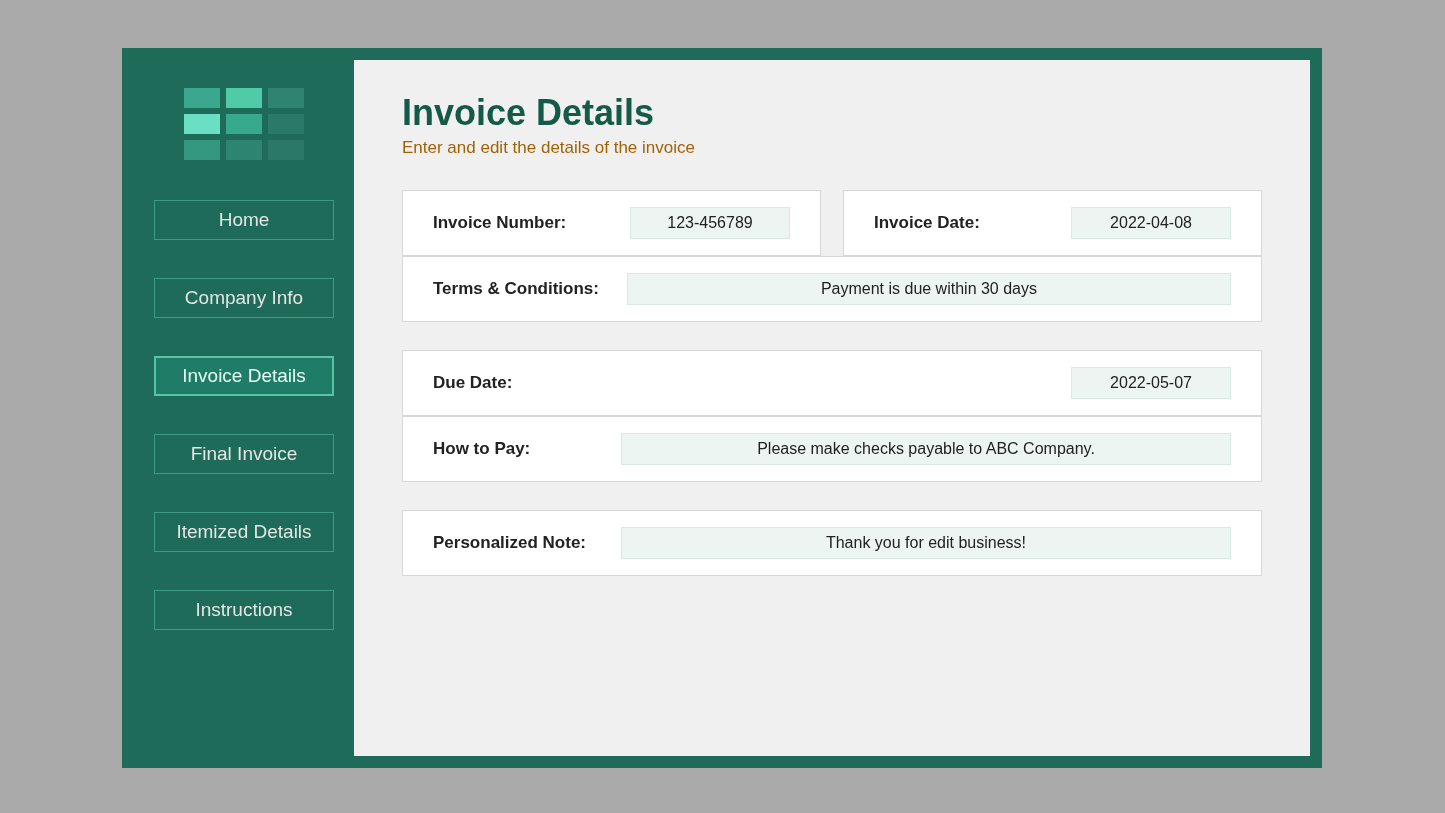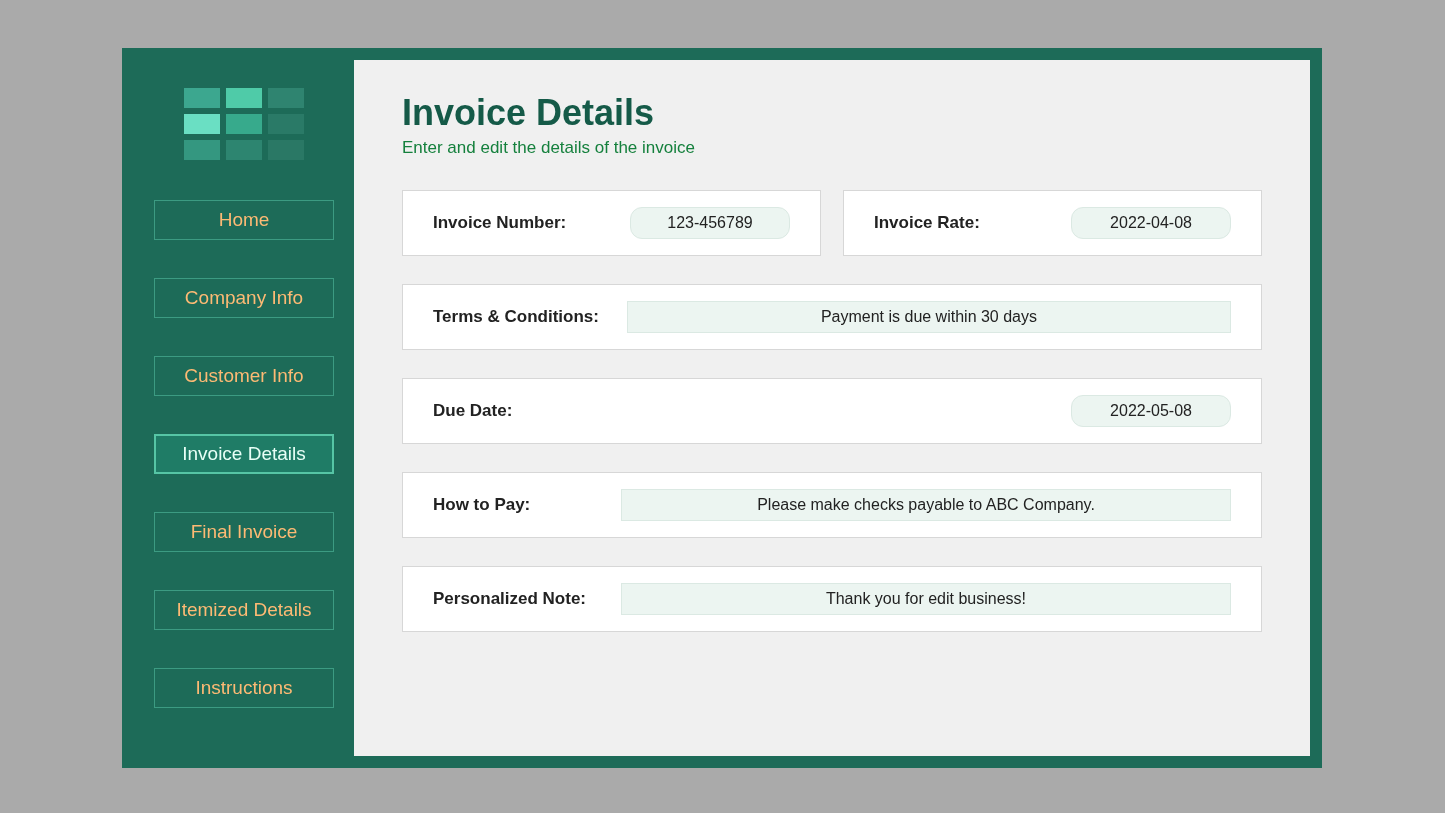--- a/index.html
+++ b/index.html
@@ -52,21 +52,21 @@
     display: flex;
     flex-direction: column;
     gap: 38px;
   }
   .nav-item {
     border: 1px solid #3c9b82;
     height: 40px;
     display: flex;
     align-items: center;
     justify-content: center;
-    color: #fdba74;
+    color: #e5e5e5;
     font-size: 19px;
     cursor: pointer;
     background: transparent;
   }
   .nav-item.active {
     background: #1f7c66;
     color: #e7fff6;
     border: 2px solid #56c5a5;
   }
 
@@ -76,29 +76,28 @@
     padding: 32px 48px 32px 48px;
     overflow: auto;
   }
   .page-title {
     color: #155a48;
     font-size: 36px;
     font-weight: 700;
     margin-bottom: 4px;
   }
   .page-subtitle {
-    color: #15803d;
+    color: #a16207;
     font-size: 17px;
     margin-bottom: 32px;
   }
 
   .row-pair {
     display: flex;
     gap: 22px;
-    margin-bottom: 28px;
   }
   .card {
     background: #ffffff;
     border: 1px solid #d7d7d7;
     flex: 1;
     padding: 16px 30px;
     display: flex;
     align-items: center;
     gap: 28px;
   }
@@ -117,21 +116,20 @@
     color: #222;
     font-size: 16px;
     text-align: center;
     height: 32px;
     line-height: 30px;
     flex: 1;
   }
   .field-value.narrow {
     flex: 0 0 160px;
     margin-left: auto;
-    border-radius: 12px;
   }
   .card.small-pair { justify-content: space-between; }
   .card.small-pair .field-label { min-width: auto; }
 </style>
 </head>
 <body>
 
 <div class="app-frame">
 
   <div class="sidebar">
@@ -142,54 +140,53 @@
       <div class="c4"></div>
         <div class="c5"></div>
         <div class="c6"></div>
       <div class="c7"></div>
         <div class="c8"></div>
         <div class="c9"></div>
     </div>
     <div class="nav">
       <div class="nav-item">Home</div>
       <div class="nav-item">Company Info</div>
-      <div class="nav-item">Customer Info</div>
       <div class="nav-item active">Invoice Details</div>
       <div class="nav-item">Final Invoice</div>
       <div class="nav-item">Itemized Details</div>
       <div class="nav-item">Instructions</div>
     </div>
   </div>
 
   <div class="main">
     <div class="page-title">Invoice Details</div>
     <div class="page-subtitle">Enter and edit the details of the invoice</div>
 
     <div class="row-pair">
       <div class="card small-pair">
         <span class="field-label">Invoice Number:</span>
         <span class="field-value narrow">123-456789</span>
       </div>
       <div class="card small-pair">
-        <span class="field-label">Invoice Rate:</span>
+        <span class="field-label">Invoice Date:</span>
         <span class="field-value narrow">2022-04-08</span>
       </div>
     </div>
 
     <div class="row-full">
       <div class="card full">
         <span class="field-label">Terms &amp; Conditions:</span>
         <span class="field-value">Payment is due within 30 days</span>
       </div>
     </div>
 
     <div class="row-pair">
       <div class="card small-pair">
         <span class="field-label">Due Date:</span>
-        <span class="field-value narrow">2022-05-08</span>
+        <span class="field-value narrow">2022-05-07</span>
       </div>
     </div>
 
     <div class="row-full">
       <div class="card full">
         <span class="field-label">How to Pay:</span>
         <span class="field-value">Please make checks payable to ABC Company.</span>
       </div>
     </div>
 

